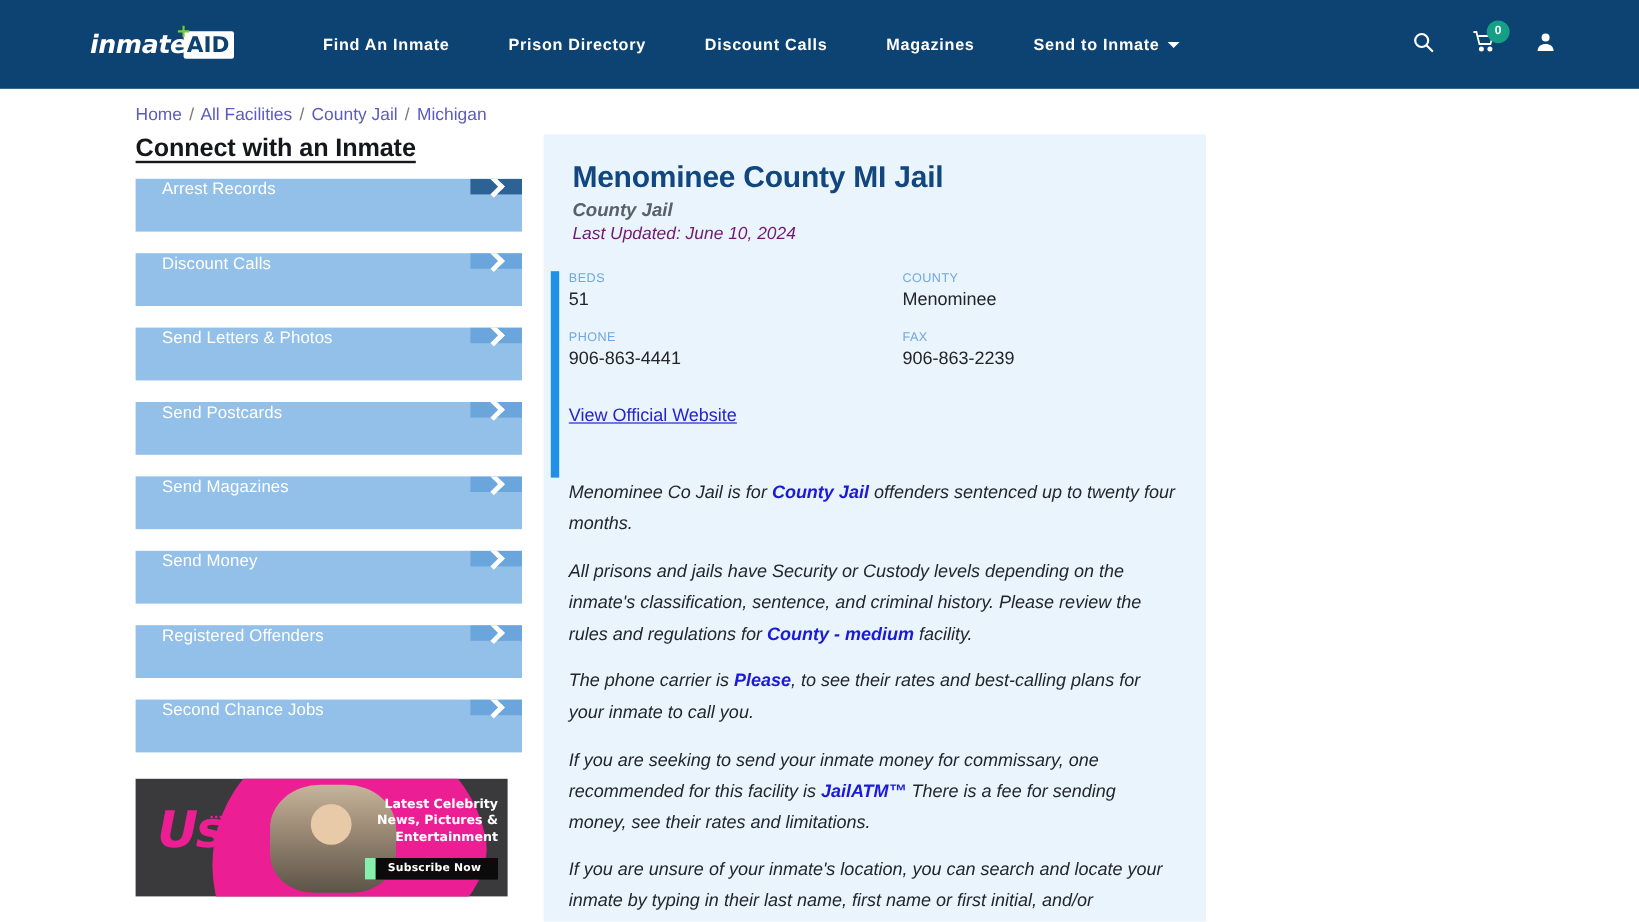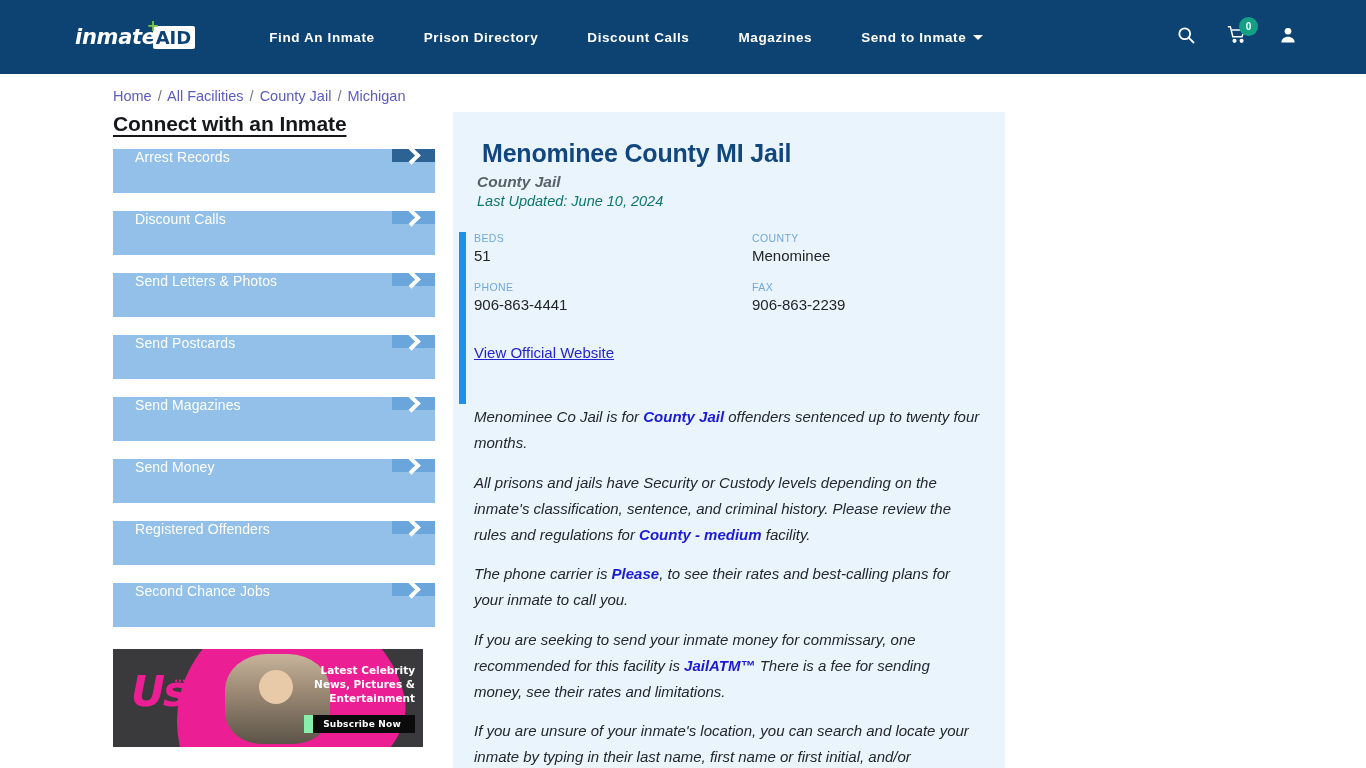--- a/index.html
+++ b/index.html
@@ -251,38 +251,38 @@
   
   .main {
     margin-left: 18px;
     width: 552px;
     background: #eaf4fd;
     padding: 22px 0 0 0;
     min-height: 660px;
   }
   .card-head { padding: 0 24px 0 24px; }
   .card-title {
-    margin: 5px;
+    margin: 0;
     font-size: 25px;
     font-weight: 700;
     color: #11467e;
     letter-spacing: -0.2px;
   }
   .card-subtitle {
     margin: 4px 0 0 0;
     font-size: 15.5px;
     font-weight: 700;
     font-style: italic;
     color: #57606b;
   }
   .card-updated {
     margin: 2px 0 0 0;
     font-size: 14.5px;
     font-style: italic;
-    color: #0f766e;
+    color: #701a75;
   }
 
   .info-wrap {
     margin-top: 23px;
     padding-left: 21px;
     position: relative;
   }
   .info-bar {
     position: absolute;
     left: 6px; top: 0;

